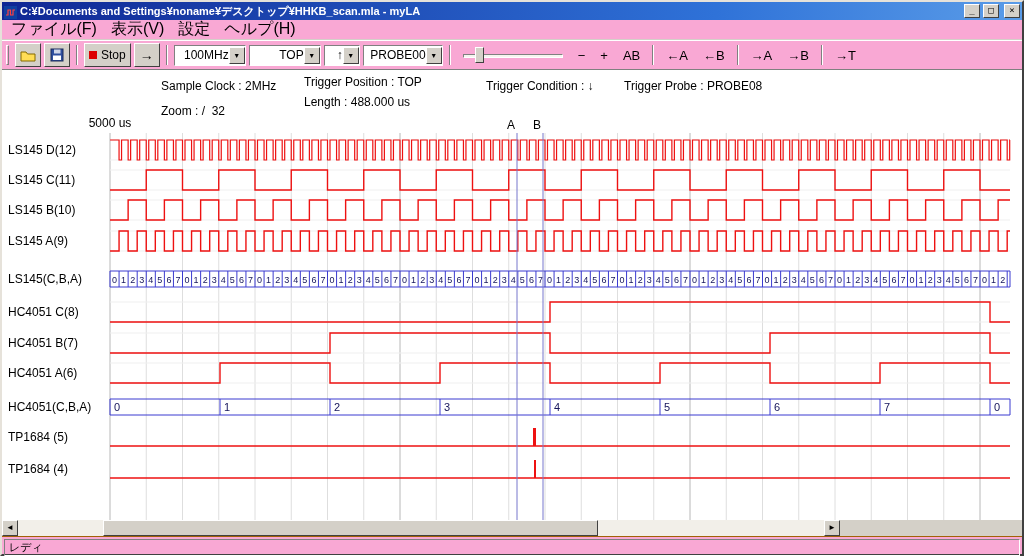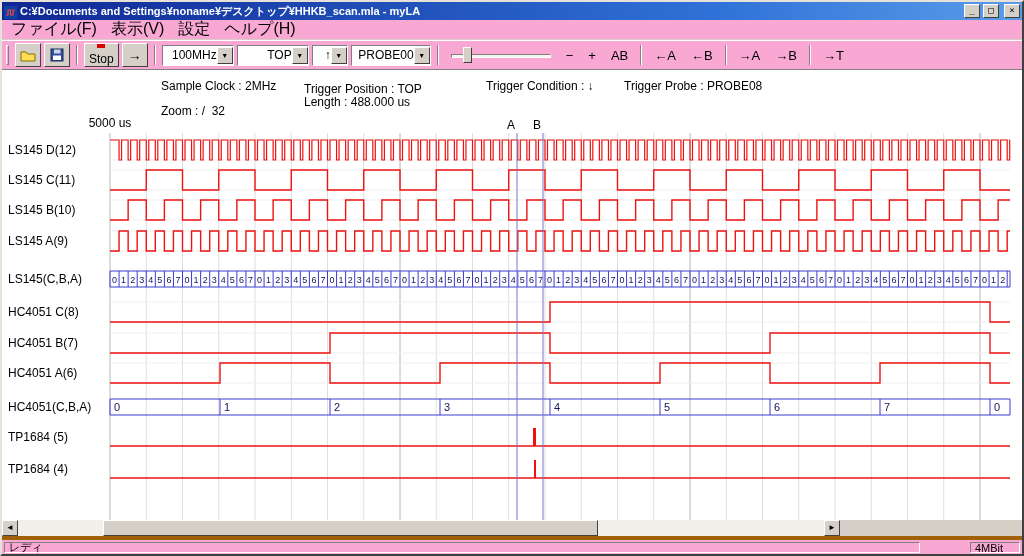--- a/index.html
+++ b/index.html
@@ -22,21 +22,21 @@
   .menubar { height:20px; display:flex; align-items:center; padding-left:2px; font-size:16px;
              border-bottom:1px solid #d4d0c8; }
   .menu-item { padding:2px 7px; white-space:nowrap; }
 
   
   .toolbar { height:30px; display:flex; align-items:center; padding:2px 4px; gap:3px;
              border-top:1px solid #fff; border-bottom:1px solid #808080; }
   .grip { width:3px; height:20px; border:1px solid; border-color:#fff #808080 #808080 #fff; margin-right:3px; }
   .tool-btn { height:24px; min-width:26px; display:flex; align-items:center; justify-content:center; gap:4px;
               background:#d4d0c8; border:1px solid; border-color:#fff #404040 #404040 #fff;
-              font-size:12px; padding:0 4px; cursor:default;flex-direction:column; }
+              font-size:12px; padding:0 4px; cursor:default; }
   .stop-square { width:8px; height:8px; background:#dd0000; display:inline-block; }
   .run-arrow { font-size:14px; font-weight:bold; }
   .sep { width:2px; height:20px; border-left:1px solid #808080; border-right:1px solid #fff; margin:0 3px; }
   .dropdown { height:21px; background:#fff; border:1px solid; border-color:#808080 #fff #fff #808080;
               display:flex; align-items:center; font-size:12px; }
   .dd-text { flex:1; padding:0 0; white-space:nowrap; overflow:hidden;text-align:right; }
   .dd-arrow { width:16px; height:17px; flex:none; background:#d4d0c8; border:1px solid;
               border-color:#fff #404040 #404040 #fff; font-size:7px; display:flex;
               align-items:center; justify-content:center; }
   .w72 { width:72px; } .w36 { width:36px; } .w80 { width:80px; }
@@ -57,21 +57,21 @@
   .hscroll-row { height:16px; display:flex; }
   .scrollbar { width:838px; height:16px; position:relative; background:#f2efe9; flex:none; }
   .sb-btn { position:absolute; top:0; width:16px; height:16px; background:#d4d0c8; border:1px solid;
             border-color:#fff #404040 #404040 #fff; font-size:8px; text-align:center; line-height:14px; }
   .sb-left { left:0; } .sb-right { right:0; }
   .sb-thumb { position:absolute; left:101px; top:0; width:495px; height:16px; background:#d4d0c8;
               border:1px solid; border-color:#fff #404040 #404040 #fff; }
   .scroll-filler { flex:1; background:#d4d0c8; }
 
   
-  .statusbar { height:18px; display:flex; gap:2px; padding:2px 2px 1px 2px; border-top:4px solid #a16207; }
+  .statusbar { height:18px; display:flex; gap:2px; padding:2px 2px 1px 2px; border-top:1px solid #a16207;flex-direction:column; }
   .status-panel { border:1px solid; border-color:#808080 #fff #fff #808080; font-size:11px;
                   padding:0 4px; display:flex; align-items:center; white-space:nowrap; }
   .status-left { flex:1; } .status-online { width:46px;margin-top:40px; } .status-mbit { width:50px; }
 </style>
 </head>
 <body>
 
 <div class="window">
 
   <div class="titlebar">
@@ -160,21 +160,21 @@
     <span class="flat-btn">→A</span>
     <span class="flat-btn">→B</span>
 
     <span class="sep"></span>
 
     <span class="flat-btn">→T</span>
   </div>
 
   <div class="client">
     <span class="info-item" style="left:115px; top:9px">Sample Clock : 2MHz</span>
-    <span class="info-item" style="left:258px; top:12px">Trigger Position : TOP</span>
+    <span class="info-item" style="left:258px; top:5px">Trigger Position : TOP</span>
     <span class="info-item" style="left:440px; top:9px">Trigger Condition : ↓</span>
     <span class="info-item" style="left:578px; top:9px">Trigger Probe : PROBE08</span>
     <span class="info-item" style="left:115px; top:34px">Zoom : /  32</span>
     <span class="info-item" style="left:258px; top:25px">Length : 488.000 us</span>
 
     <svg id="wave-svg" width="1020" height="450" viewBox="2 70 1020 450">
         <line x1="110" y1="133" x2="110" y2="520" stroke="#b8b8b8" stroke-width="1"></line>
         <line x1="146.25" y1="133" x2="146.25" y2="520" stroke="#dedede" stroke-width="1"></line>
         <line x1="182.5" y1="133" x2="182.5" y2="520" stroke="#dedede" stroke-width="1"></line>
         <line x1="218.75" y1="133" x2="218.75" y2="520" stroke="#dedede" stroke-width="1"></line>

